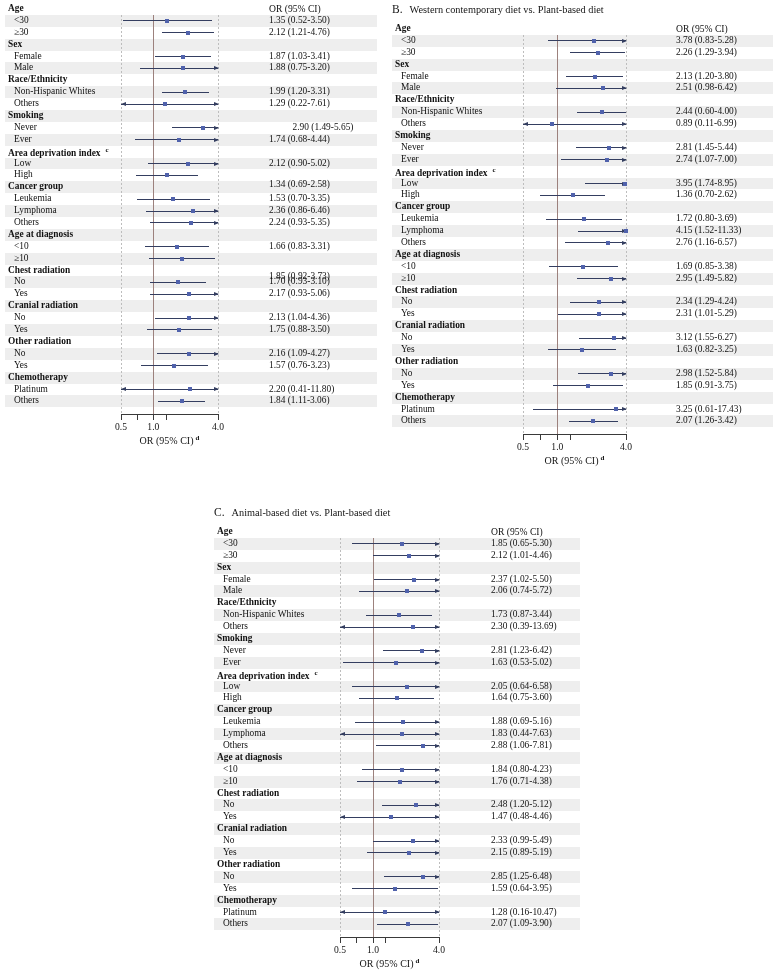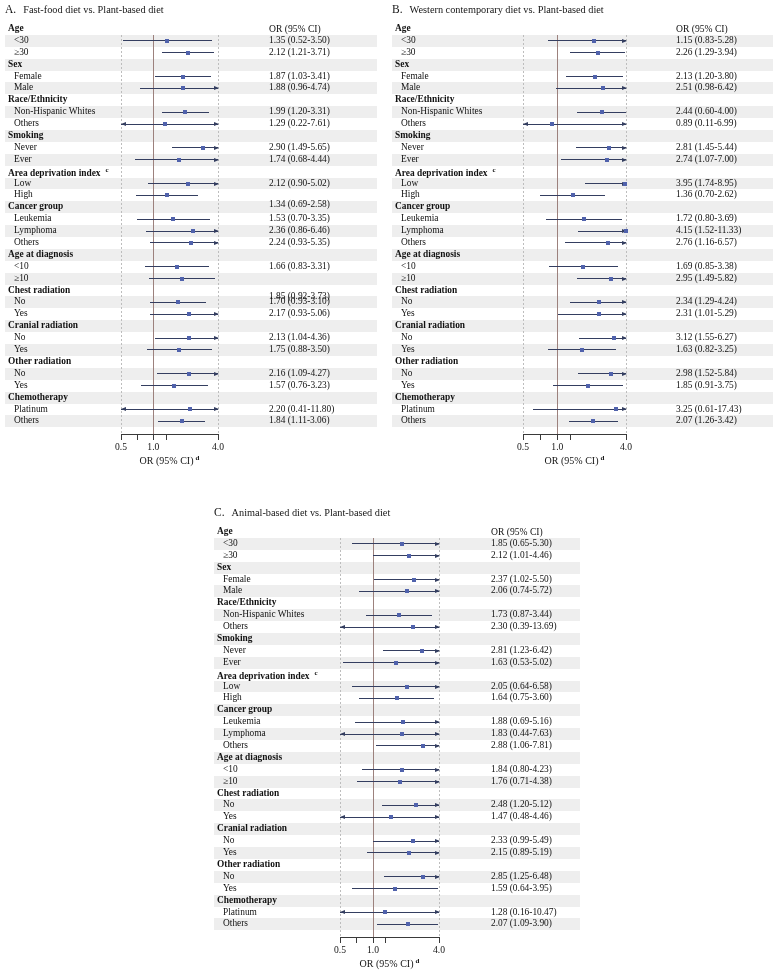--- a/index.html
+++ b/index.html
@@ -31,21 +31,20 @@
   .tick{position:absolute;top:7px;width:1px;height:6px;background:var(--axis,#3a3a3a);}
   .ticklab{position:absolute;top:14px;transform:translateX(-50%);font-size:9.6px;color:#151515;}
   .axis-label{position:absolute;left:50%;transform:translateX(-50%);top:27px;font-size:10px;white-space:nowrap;color:#151515;}
   .axsup{font-size:7px;font-weight:bold;margin-left:2px;}
 </style>
 </head>
 <body>
 
 <div class="figure">
   <section class="panel" style="left: 5px; top: 3px; width: 372px;">
-      <div class="panel-title"><span class="panel-letter">A.</span><span>Fast-food diet vs. Plant-based diet</span></div>
       <div class="panel-body">
         <div class="vline dash" style="left: 116px; top: 11.9px; height: 400.7px;"></div>
         <div class="vline dash" style="left: 213px; top: 11.9px; height: 400.7px;"></div>
         <div class="vline ref" style="left: 148.333px; top: 11.9px; height: 400.7px;"></div>
         <div class="frow">
           <div class="cell-label" style="width: 116px;"><span class="glabel">Age</span></div>
           <div class="cell-plot" style="width: 97px;"></div>
           <div class="cell-or" style="padding-left: 51px;"><span class="orhead">OR (95% CI)</span></div>
         </div>
         <div class="frow shade">
@@ -55,21 +54,21 @@
             <div class="marker" style="left: 46.3324px;"></div>
           </div>
           <div class="cell-or" style="padding-left: 51px;"><span>1.35 (0.52-3.50)</span></div>
         </div>
         <div class="frow">
           <div class="cell-label sub" style="width: 116px;"><span>≥30</span></div>
           <div class="cell-plot" style="width: 97px;">
             <div class="ci-line" style="left: 41.2252px; width: 52.264px;"></div>
             <div class="marker" style="left: 67.3847px;"></div>
           </div>
-          <div class="cell-or" style="padding-left: 51px;"><span>2.12 (1.21-3.71)</span></div>
+          <div class="cell-or" style="padding-left: 51px;"><span>2.12 (1.21-4.76)</span></div>
         </div>
         <div class="frow shade">
           <div class="cell-label" style="width: 116px;"><span class="glabel">Sex</span></div>
           <div class="cell-plot" style="width: 97px;"></div>
           <div class="cell-or" style="padding-left: 51px;"></div>
         </div>
         <div class="frow">
           <div class="cell-label sub" style="width: 116px;"><span>Female</span></div>
           <div class="cell-plot" style="width: 97px;">
             <div class="ci-line" style="left: 33.7122px; width: 55.8438px;"></div>
@@ -77,21 +76,21 @@
           </div>
           <div class="cell-or" style="padding-left: 51px;"><span>1.87 (1.03-3.41)</span></div>
         </div>
         <div class="frow shade">
           <div class="cell-label sub" style="width: 116px;"><span>Male</span></div>
           <div class="cell-plot" style="width: 97px;">
             <div class="ci-line" style="left: 18.9138px; width: 78.0862px;"></div>
             <div class="arrow right" style="left: 92.5px;"></div>
             <div class="marker" style="left: 61.7804px;"></div>
           </div>
-          <div class="cell-or" style="padding-left: 51px;"><span>1.88 (0.96-4.74)</span></div>
+          <div class="cell-or" style="padding-left: 51px;"><span>1.88 (0.75-3.20)</span></div>
         </div>
         <div class="frow">
           <div class="cell-label" style="width: 116px;"><span class="glabel">Race/Ethnicity</span></div>
           <div class="cell-plot" style="width: 97px;"></div>
           <div class="cell-or" style="padding-left: 51px;"></div>
         </div>
         <div class="frow shade">
           <div class="cell-label sub" style="width: 116px;"><span>Non-Hispanic Whites</span></div>
           <div class="cell-plot" style="width: 97px;">
             <div class="ci-line" style="left: 40.8381px; width: 47.3294px;"></div>
@@ -114,21 +113,21 @@
           <div class="cell-plot" style="width: 97px;"></div>
           <div class="cell-or" style="padding-left: 51px;"></div>
         </div>
         <div class="frow">
           <div class="cell-label sub" style="width: 116px;"><span>Never</span></div>
           <div class="cell-plot" style="width: 97px;">
             <div class="ci-line" style="left: 50.9351px; width: 46.0649px;"></div>
             <div class="arrow right" style="left: 92.5px;"></div>
             <div class="marker" style="left: 81.999px;"></div>
           </div>
-          <div class="cell-or" style="padding-left: 51px;"><span>2.90 (1.49-5.65)</span></div>
+          <div class="cell-or" style="padding-left: 51px; text-align: center;"><span>2.90 (1.49-5.65)</span></div>
         </div>
         <div class="frow shade">
           <div class="cell-label sub" style="width: 116px;"><span>Ever</span></div>
           <div class="cell-plot" style="width: 97px;">
             <div class="ci-line" style="left: 14.3433px; width: 82.6567px;"></div>
             <div class="arrow right" style="left: 92.5px;"></div>
             <div class="marker" style="left: 58.1705px;"></div>
           </div>
           <div class="cell-or" style="padding-left: 51px;"><span>1.74 (0.68-4.44)</span></div>
         </div>
@@ -320,21 +319,21 @@
           <div class="cell-plot" style="width: 103px;"></div>
           <div class="cell-or" style="padding-left: 50px;"><span class="orhead">OR (95% CI)</span></div>
         </div>
         <div class="frow shade">
           <div class="cell-label sub" style="width: 131px;"><span>&lt;30</span></div>
           <div class="cell-plot" style="width: 103px;">
             <div class="ci-line" style="left: 25.104px; width: 77.896px;"></div>
             <div class="arrow right" style="left: 98.5px;"></div>
             <div class="marker" style="left: 70.8469px;"></div>
           </div>
-          <div class="cell-or" style="padding-left: 50px;"><span>1.15 (0.83-5.28)</span></div>
+          <div class="cell-or" style="padding-left: 50px;"><span>3.78 (0.83-5.28)</span></div>
         </div>
         <div class="frow">
           <div class="cell-label sub" style="width: 131px;"><span>≥30</span></div>
           <div class="cell-plot" style="width: 103px;">
             <div class="ci-line" style="left: 46.9464px; width: 55.305px;"></div>
             <div class="marker" style="left: 74.7204px;"></div>
           </div>
           <div class="cell-or" style="padding-left: 50px;"><span>2.26 (1.29-3.94)</span></div>
         </div>
         <div class="frow shade">

